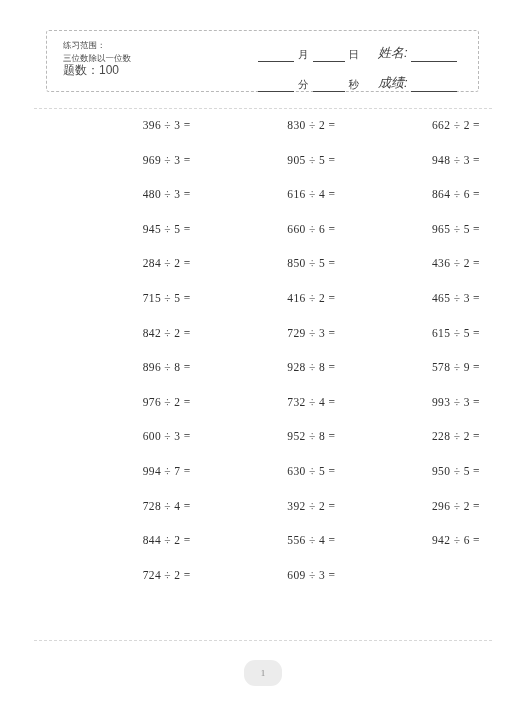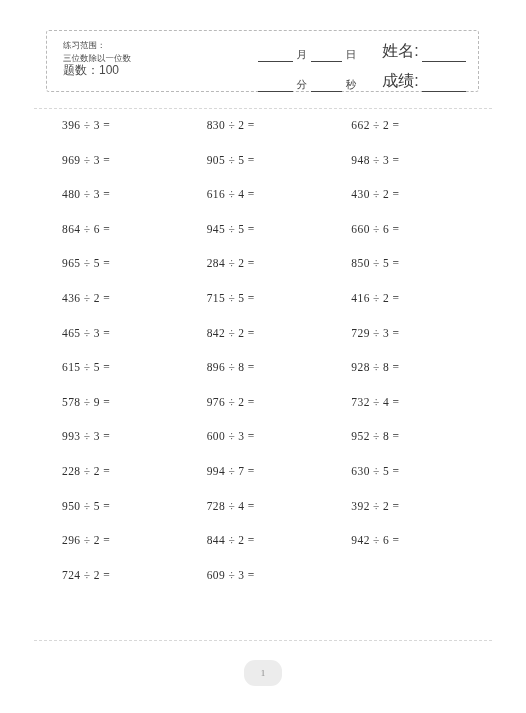--- a/index.html
+++ b/index.html
@@ -72,21 +72,21 @@
   .blank {
     display: inline-block;
     border-bottom: 1.4px solid #444;
     height: 9px;
     margin: 0 3px;
   }
   .blank.w36 { width: 36px; }
   .blank.w32 { width: 32px; }
   .blank.w46 { width: 46px; }
   .unit { font-size: 10.5px; padding: 0 1px; }
-  .label { font-size: 16px; margin-left: 25px; }
+  .label { font-size: 13px; margin-left: 18px; font-style: italic; }
 
   
   .sep {
     position: absolute;
     left: 34px;
     width: 458px;
     height: 0;
     border-top: 1px dashed #d8d8d8;
   }
   .sep-top { top: 108px; }
@@ -102,20 +102,21 @@
     grid-template-columns: repeat(3, 1fr);
     grid-auto-rows: 34.6px;
   }
   .cell {
     font-size: 11.5px;
     color: #2f2f2f;
     letter-spacing: 0.4px;
     white-space: nowrap;
     padding-left: 16px;
     line-height: 14px;
+    text-align: right;
   }
 
   
   .page-num {
     position: absolute;
     left: 50%;
     transform: translateX(-50%);
     top: 660px;
     width: 38px;
     height: 26px;
@@ -167,21 +168,20 @@
 
   <div class="problems" id="problems-grid">
       <div class="cell">396 ÷ 3 =</div>
       <div class="cell">830 ÷ 2 =</div>
       <div class="cell">662 ÷ 2 =</div>
       <div class="cell">969 ÷ 3 =</div>
       <div class="cell">905 ÷ 5 =</div>
       <div class="cell">948 ÷ 3 =</div>
       <div class="cell">480 ÷ 3 =</div>
       <div class="cell">616 ÷ 4 =</div>
-      <div class="cell">430 ÷ 2 =</div>
       <div class="cell">864 ÷ 6 =</div>
       <div class="cell">945 ÷ 5 =</div>
       <div class="cell">660 ÷ 6 =</div>
       <div class="cell">965 ÷ 5 =</div>
       <div class="cell">284 ÷ 2 =</div>
       <div class="cell">850 ÷ 5 =</div>
       <div class="cell">436 ÷ 2 =</div>
       <div class="cell">715 ÷ 5 =</div>
       <div class="cell">416 ÷ 2 =</div>
       <div class="cell">465 ÷ 3 =</div>
@@ -197,20 +197,21 @@
       <div class="cell">600 ÷ 3 =</div>
       <div class="cell">952 ÷ 8 =</div>
       <div class="cell">228 ÷ 2 =</div>
       <div class="cell">994 ÷ 7 =</div>
       <div class="cell">630 ÷ 5 =</div>
       <div class="cell">950 ÷ 5 =</div>
       <div class="cell">728 ÷ 4 =</div>
       <div class="cell">392 ÷ 2 =</div>
       <div class="cell">296 ÷ 2 =</div>
       <div class="cell">844 ÷ 2 =</div>
+      <div class="cell">556 ÷ 4 =</div>
       <div class="cell">942 ÷ 6 =</div>
       <div class="cell">724 ÷ 2 =</div>
       <div class="cell">609 ÷ 3 =</div>
     </div>
 
   <div class="sep sep-bottom"></div>
 
   <div class="page-num">
     <span>1</span>
   </div>

